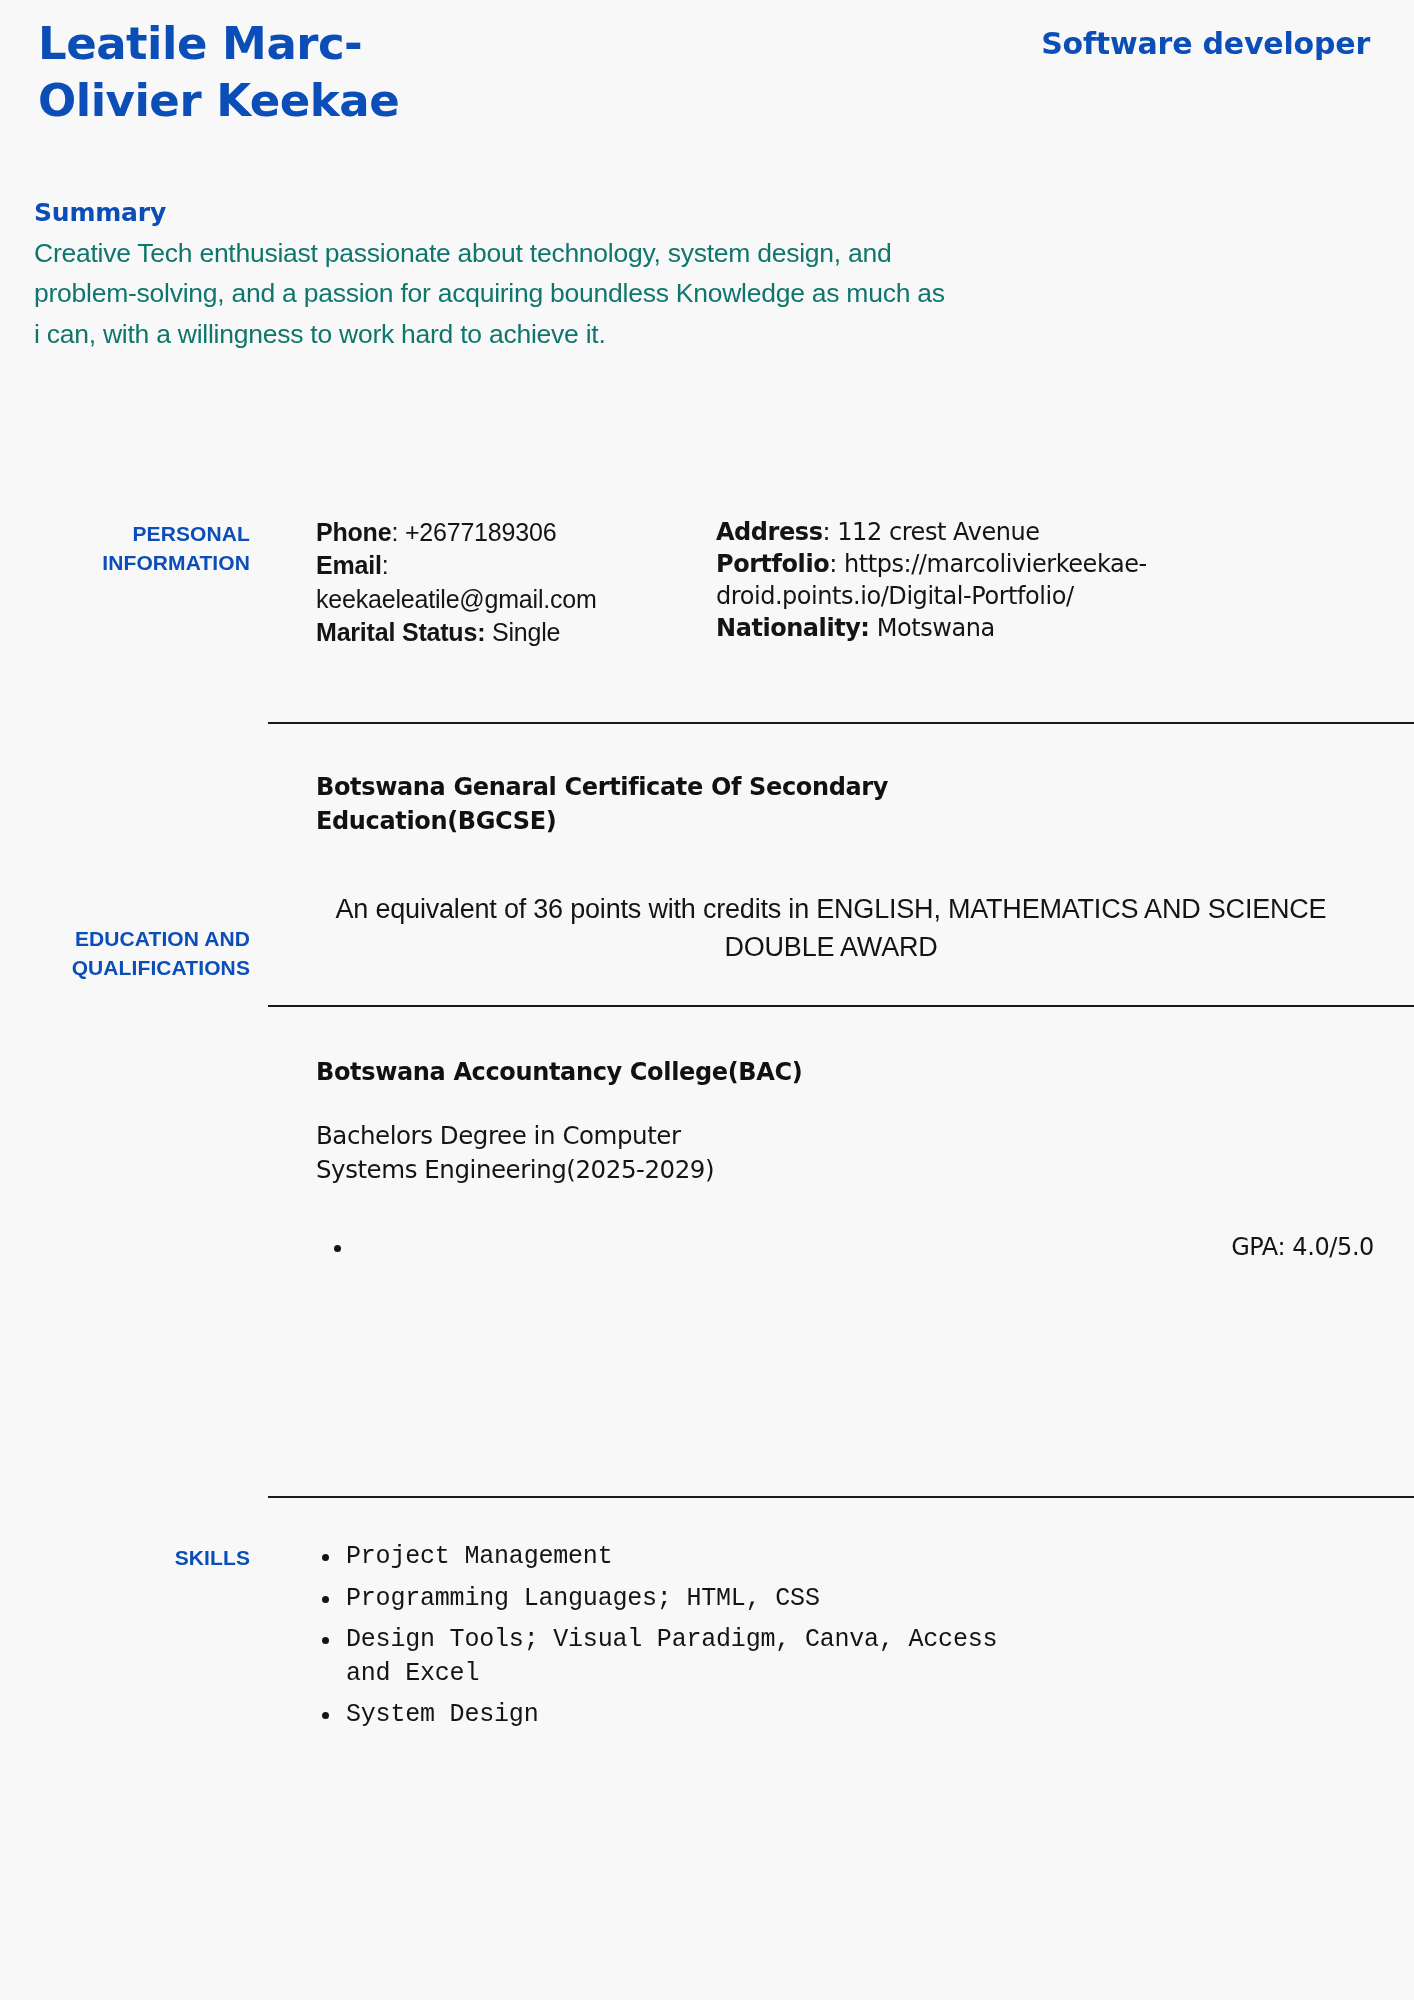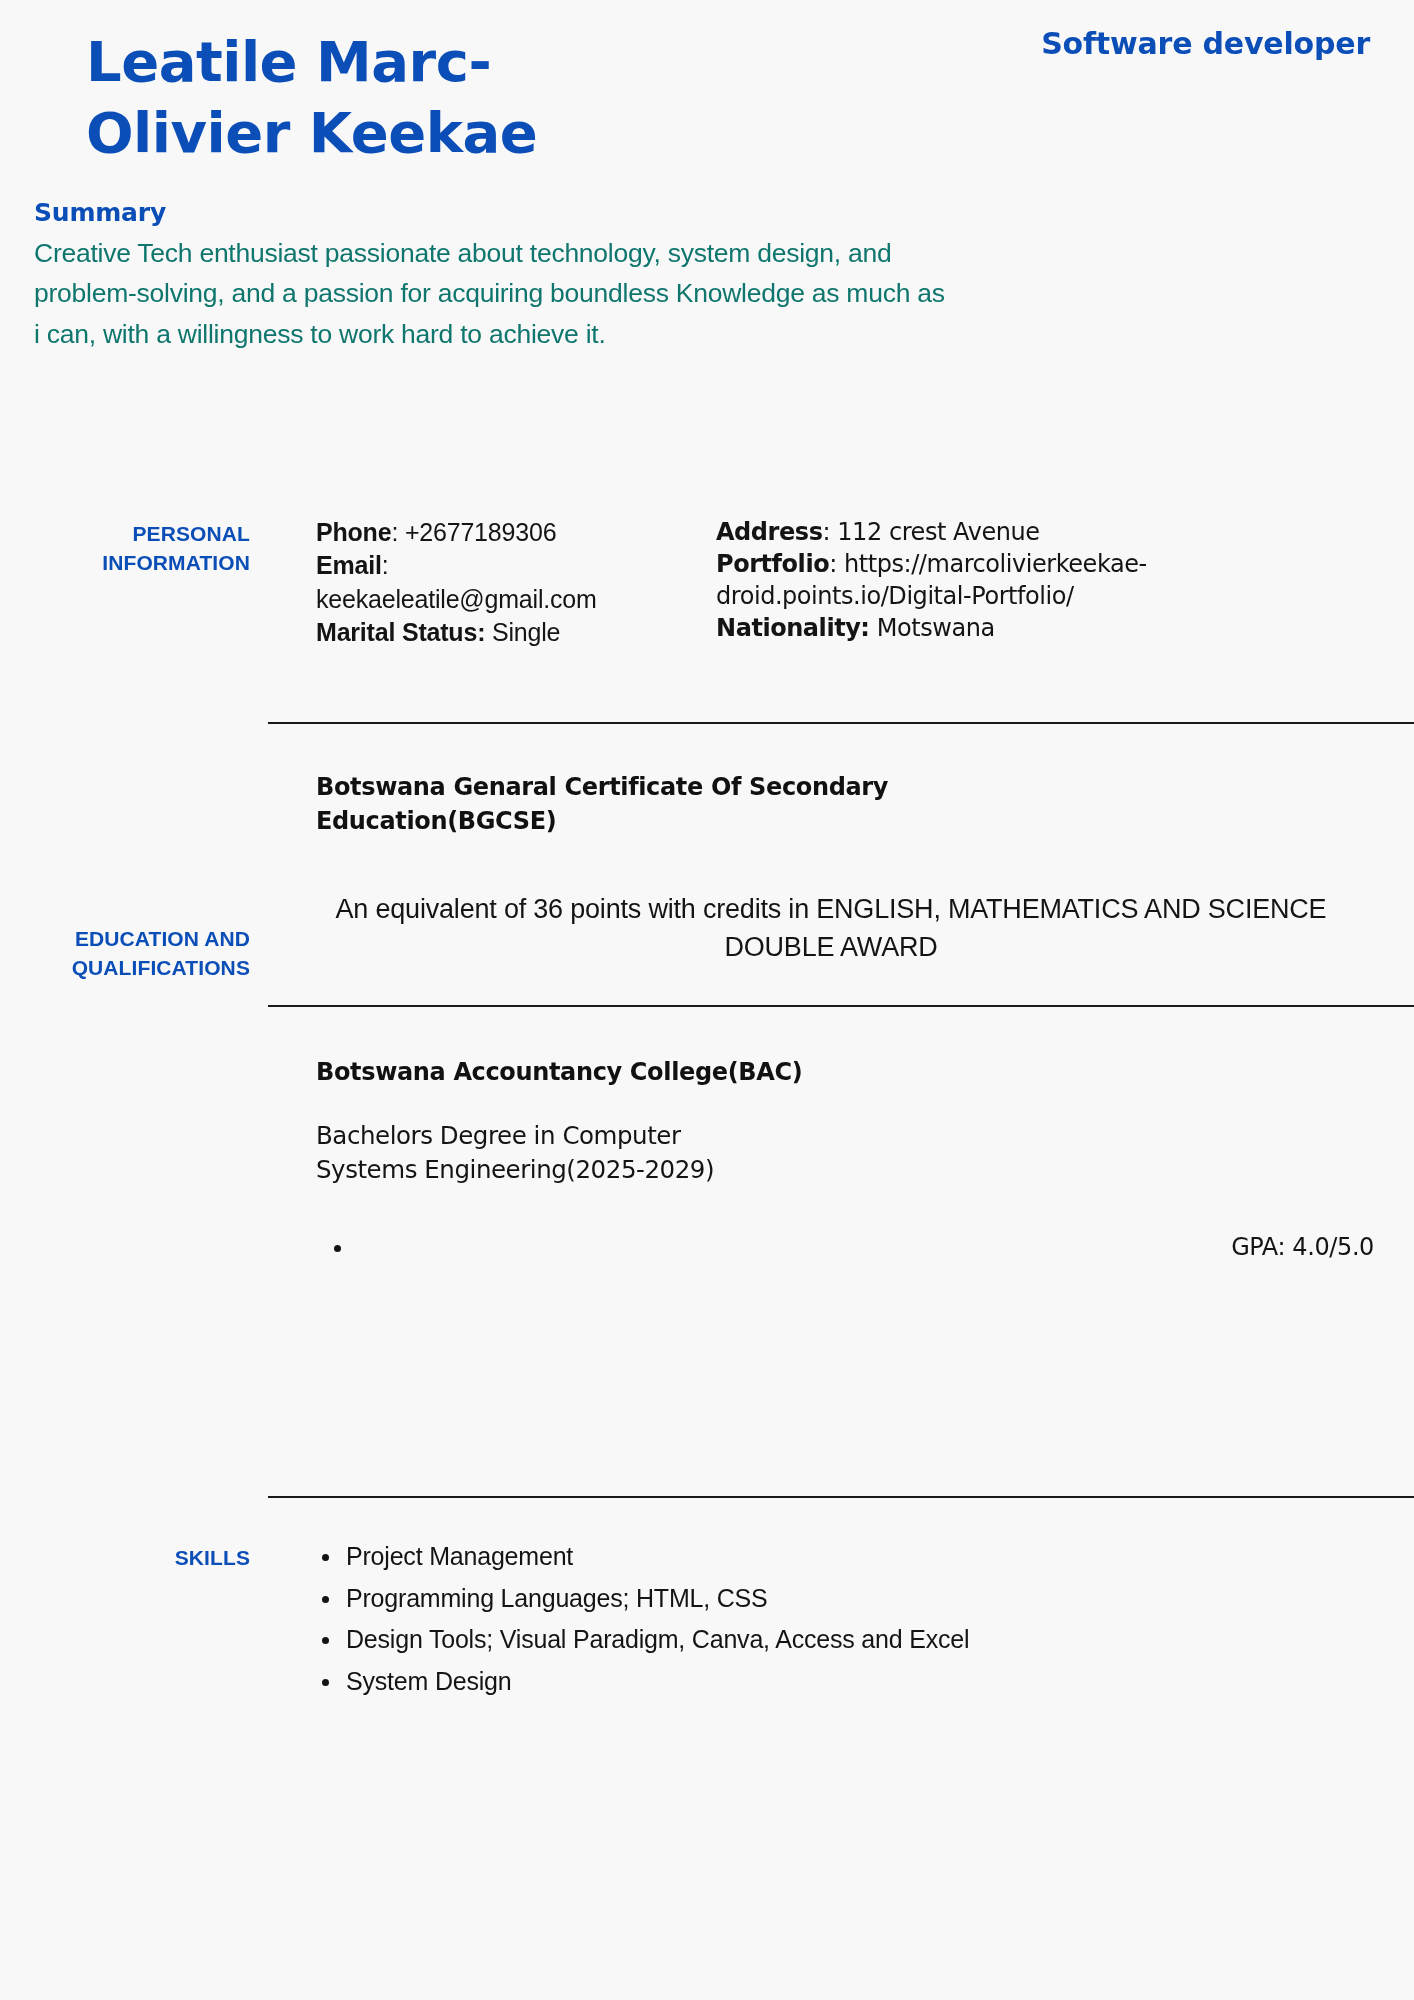--- a/index.html
+++ b/index.html
@@ -27,30 +27,29 @@
   
   .header {
     position: relative;
     padding: 18px 40px 0 38px;
     height: 140px;
     box-sizing: border-box;
   }
   .name {
     position: absolute;
     left: 38px;
-    top: 26px;
+    top: 15px;
     width: 520px;
     font-family: "DejaVu Sans", sans-serif;
     font-weight: 700;
-    font-size: 56px;
+    font-size: 45px;
     line-height: 1.27;
     letter-spacing: -0.5px;
     color: #0b4eb8;
     white-space: pre-line;
-    margin-left: 48px;
   }
   .job-title {
     position: absolute;
     right: 44px;
     top: 26px;
     font-family: "DejaVu Sans", sans-serif;
     font-weight: 700;
     font-size: 30px;
     letter-spacing: -0.2px;
     color: #0b4eb8;
@@ -191,21 +190,21 @@
 
   
   ul.bullets {
     margin: 0;
     padding-left: 48px;
     list-style: none;
   }
   ul.bullets li {
     position: relative;
     padding-left: 48px;
-    font-family: Liberation Sans, sans-serif;
+    font-family: Liberation Mono, monospace;
     font-size: 25px;
     line-height: 1.34;
     letter-spacing: -0.2px;
     color: #141414;
     margin-bottom: 9px;
   }
   ul.bullets li:before {
     content: "";
     position: absolute;
     left: 24px;

